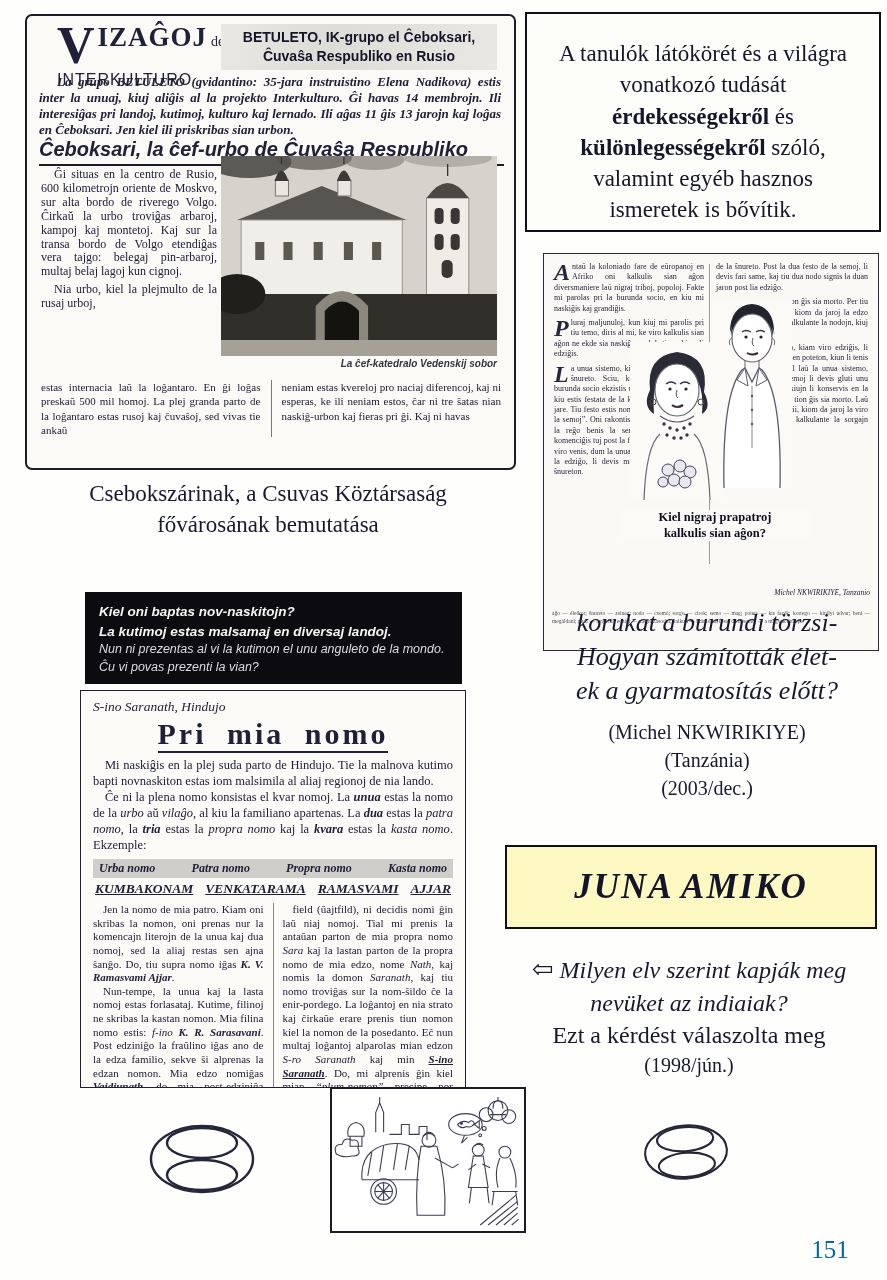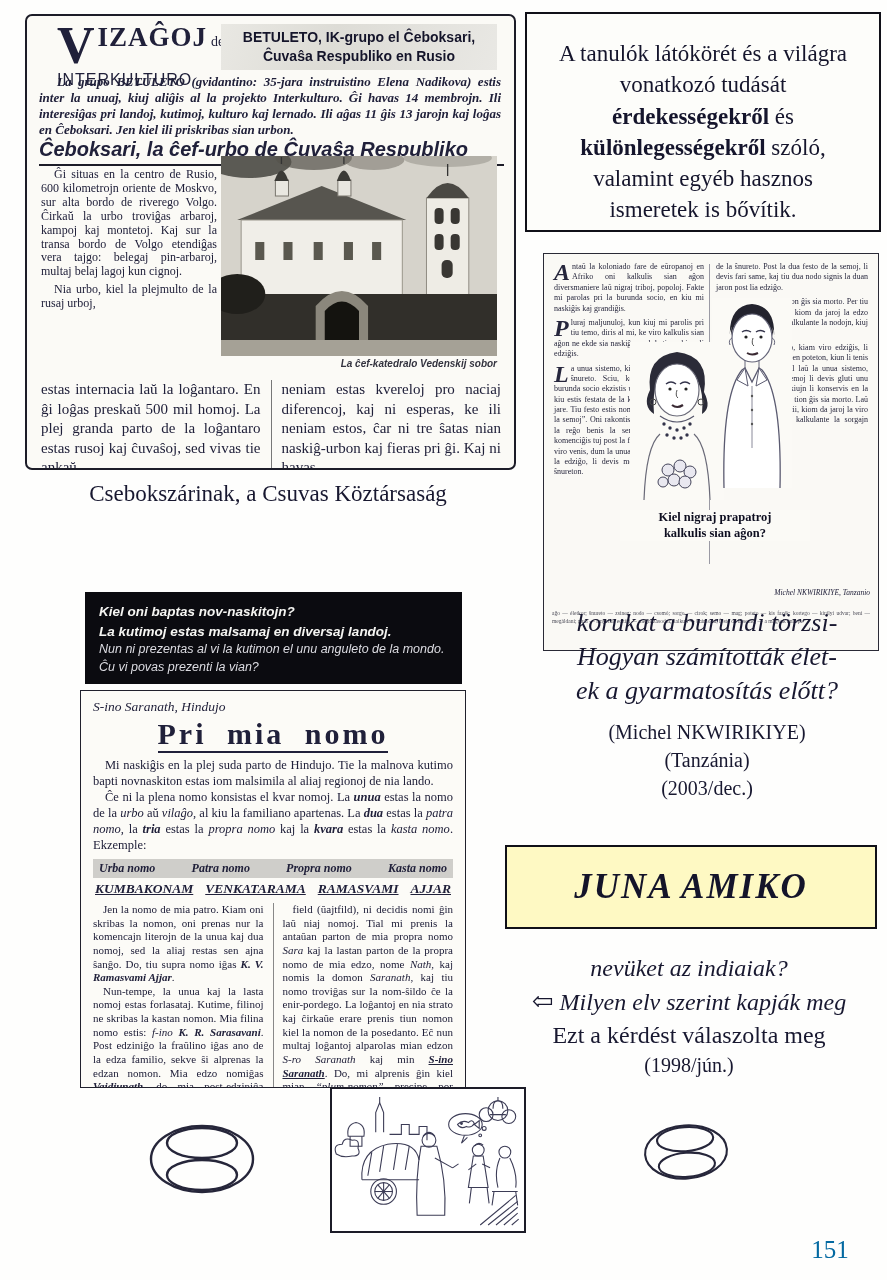--- a/index.html
+++ b/index.html
@@ -24,21 +24,21 @@
   #intro{left:12px;top:58px;width:462px;font-weight:bold;font-style:italic;font-size:13px;
          line-height:1.24;text-align:justify;text-indent:18px;}
   #headline{left:12px;top:122px;width:465px;font-family:"Liberation Sans","DejaVu Sans",sans-serif;
             font-style:italic;font-weight:bold;font-size:20px;border-bottom:2px solid #1c1c28;padding-bottom:3px;}
   #colnarrow{left:14px;top:152px;width:176px;font-size:12px;line-height:1.16;text-align:justify;}
   #colnarrow p{margin:0 0 4px 0;text-indent:13px;}
   #photo{left:194px;top:140px;width:276px;height:200px;}
   #photocap{left:194px;top:342px;width:276px;text-align:right;font-family:"Liberation Sans","DejaVu Sans",sans-serif;
             font-style:italic;font-weight:bold;font-size:10px;color:#33333f;}
   #clip1cols{left:14px;top:364px;width:460px;display:flex;}
-  #clip1cols div{width:224px;font-size:15px;line-height:1.3;text-align:justify;}
+  #clip1cols div{width:224px;font-size:11px;line-height:1.3;text-align:justify;}
   #clip1cols .right{border-left:1px solid #777;padding-left:10px;margin-left:10px;}
   
   #caphu{left:48px;top:478px;width:440px;text-align:center;font-size:23px;line-height:1.35;color:#181830;}
   
   #tanbox{left:525px;top:12px;width:352px;height:216px;border:2.5px solid #101018;background:#fdfdfa;
           display:flex;align-items:flex-start;justify-content:center;}
   #tanbox .txt{margin-top:24px;width:310px;text-align:center;font-size:23px;line-height:1.36;color:#15152c;}
   
   #burundi{left:543px;top:253px;width:334px;height:396px;border:1.5px solid #2a2a36;background:#faf9f5;overflow:hidden;}
   #burundi .col{position:absolute;top:8px;font-size:8px;line-height:1.3;text-align:justify;color:#26263c;}
@@ -155,20 +155,21 @@
     <div id="photocap" class="abs">La ĉef-katedralo Vedenskij sobor</div>
 
     <div id="clip1cols" class="abs">
       <div class="left">estas internacia laŭ la loĝantaro. En ĝi loĝas preskaŭ 500 mil homoj. La plej granda parto de la loĝantaro estas rusoj kaj ĉuvaŝoj, sed vivas tie ankaŭ</div>
       <div class="right">neniam estas kvereloj pro naciaj diferencoj, kaj ni esperas, ke ili neniam estos, ĉar ni tre ŝatas nian naskiĝ-urbon kaj fieras pri ĝi. Kaj ni havas</div>
     </div>
   </div>
 
   <div id="caphu" class="abs">
     <div>Csebokszárinak, a Csuvas Köztársaság</div>
+    <div>fővárosának bemutatása</div>
   </div>
 
   <div id="tanbox" class="abs">
     <div class="txt"><span>A tanulók látókörét és a világra vonatkozó tudását </span><span class="b">érdekességekről</span><span> és </span><span class="b">különlegességekről</span><span> szóló, valamint egyéb hasznos ismeretek is bővítik.</span></div>
   </div>
 
   <div id="burundi" class="abs">
     <div id="bcolL" class="col">
         <p><span class="dropcap">A</span><span>ntaŭ la koloniado fare de eŭropanoj en Afriko oni kalkulis sian aĝon diversmaniere laŭ nigraj triboj, popoloj. Fakte mi parolas pri la burunda socio, en kiu mi naskiĝis kaj grandiĝis.</span></p>
         <p><span class="dropcap">P</span><span>luraj maljunuloj, kun kiuj mi parolis pri tiu temo, diris al mi, ke viro kalkulis sian aĝon ne ekde sia naskiĝo, sed de tiam, kiam li edziĝis.</span></p>
@@ -289,24 +290,24 @@
           <p><span>field (ŭajtfild), ni decidis nomi ĝin laŭ niaj nomoj. Tial mi prenis la antaŭan parton de mia propra nomo </span><span class="i">Sara</span><span> kaj la lastan parton de la propra nomo de mia edzo, nome </span><span class="i">Nath</span><span>, kaj nomis la domon </span><span class="i">Saranath</span><span>, kaj tiu nomo troviĝas sur la nom-ŝildo ĉe la enir-pordego. La loĝantoj en nia strato kaj ĉirkaŭe erare prenis tiun nomon kiel la nomon de la posedanto. Eĉ nun multaj loĝantoj alparolas mian edzon </span><span class="i">S-ro Saranath</span><span> kaj min </span><span class="biu">S-ino Saranath</span><span>. Do, mi alprenis ĝin kiel mian </span><span class="i">“plum-nomon”</span><span> precipe por eksterlanda korespondado anstataŭ mia longa nomo. Nun ni estas gesinjoroj </span></p>
         </div>
     </div>
   </div>
 
   <div id="junabox" class="abs">
     <div class="t">JUNA AMIKO</div>
   </div>
 
   <div id="hunomo" class="abs">
-    <div class="q">nevüket az indiaiak?</div>
     <div class="q">
       <span class="arrow">⇦</span><span>Milyen elv szerint kapják meg</span>
     </div>
+    <div class="q">nevüket az indiaiak?</div>
     <div class="a">Ezt a kérdést válaszolta meg</div>
     <div class="d">(1998/jún.)</div>
   </div>
 
   <svg id="logoL" class="abs" viewBox="0 0 112 78">
     <g fill="none" stroke="#26263a" stroke-width="2.4">
       <ellipse cx="56" cy="39" rx="51" ry="33"></ellipse>
       <ellipse cx="56" cy="23" rx="35" ry="15"></ellipse>
       <ellipse cx="56" cy="55" rx="35" ry="15"></ellipse>
     </g>

